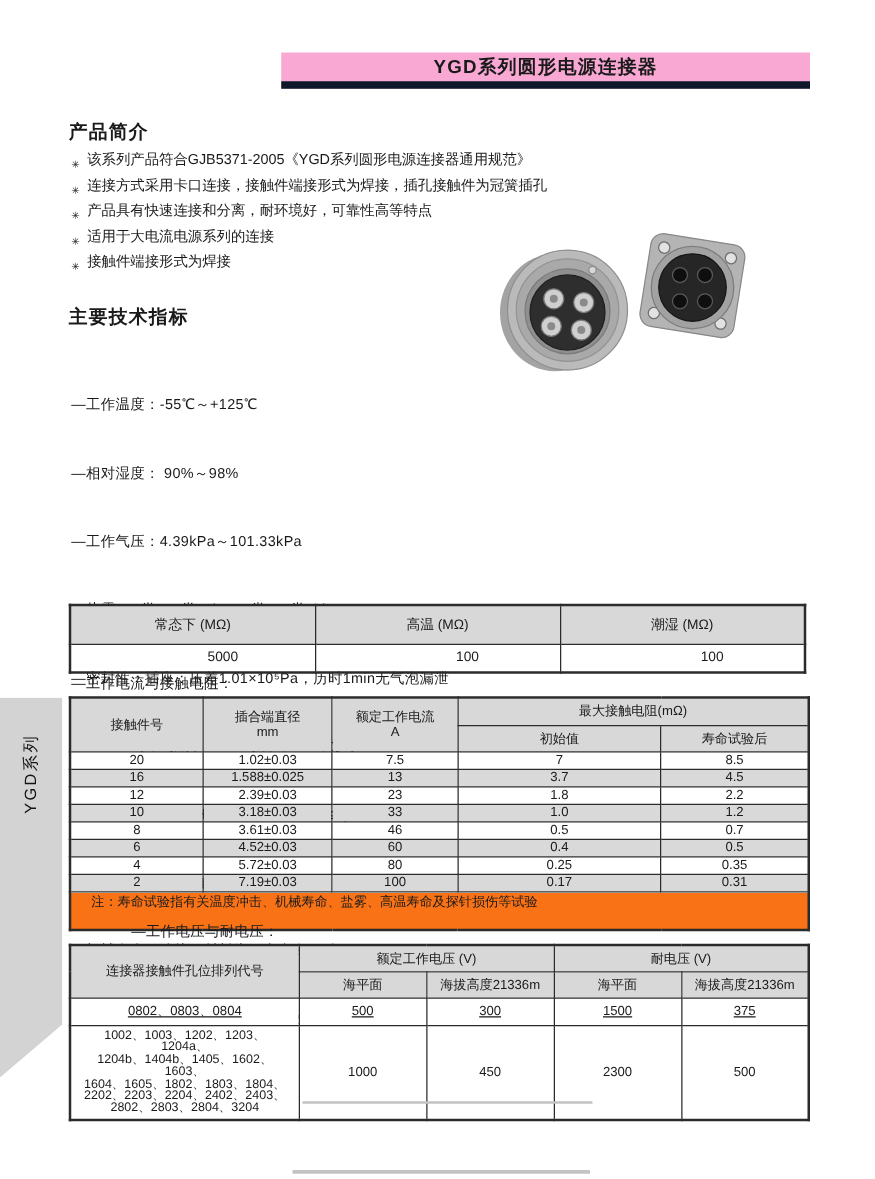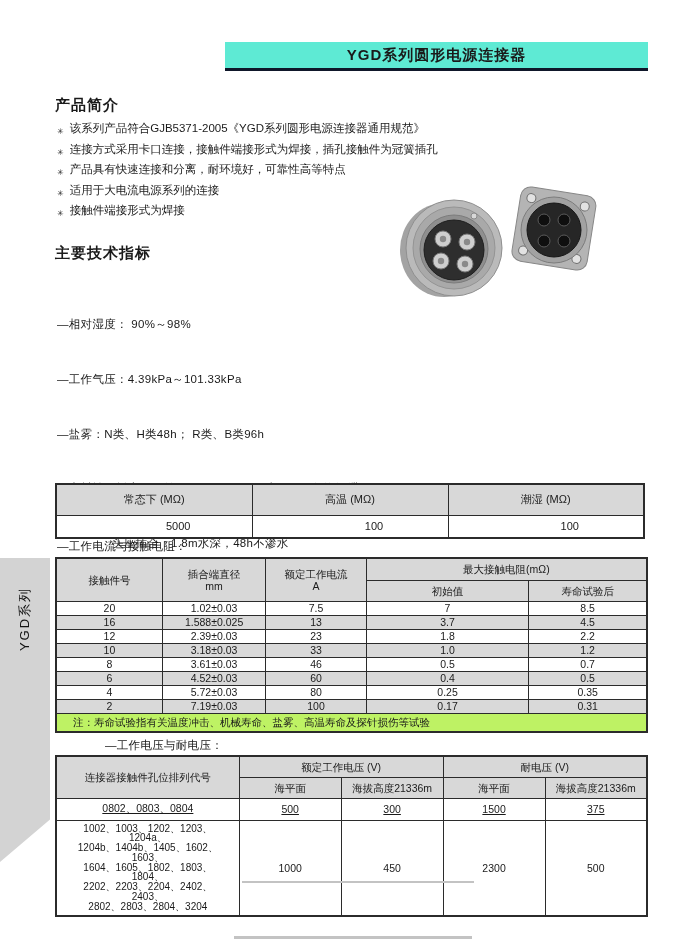--- a/index.html
+++ b/index.html
@@ -6,21 +6,21 @@
   html,body { width:700px; height:943px; }
   body {
     position:relative; background:#ffffff; overflow:hidden;
     font-family:"Liberation Sans", sans-serif; color:#1a1a1a;
   }
   .abs { position:absolute; }
 
   
   #title-bar {
     left:225px; top:42px; width:423px; height:29px;
-    background:#5eead4; border-bottom:3px solid #0f172a;
+    background:#f9a8d4; border-bottom:6px solid #0f172a;
     display:flex; align-items:center; justify-content:center;
     font-weight:bold; font-size:15px; letter-spacing:1px;
   }
 
   .sec-heading { font-size:15px; font-weight:bold; letter-spacing:1px; }
   #intro-heading { left:55px; top:96px; }
   #specs-heading { left:55px; top:244px; }
 
   
   #bullets { left:57px; top:120px; font-size:11.5px; line-height:17.5px; }
@@ -45,29 +45,29 @@
   #contact-label { left:57px; top:539px; font-size:11.5px; }
 
   #contact-table { left:55px; top:557px; width:593px; font-size:10.5px; }
   #contact-table th { background:#d8d8d8; line-height:12px; }
   #contact-table thead tr:first-child th { height:22px; }
   #contact-table thead tr:last-child th { height:21px; }
   #contact-table tbody td { height:14px; line-height:13px; background:transparent; }
   #contact-table tbody tr:nth-child(even) { background:#d9d9d9; }
   #contact-table tbody tr:nth-child(odd)  { background:#ffffff; }
   #contact-table .note-row td {
-    text-align:left; padding:2px 4px 2px 16px; height:16px; background:#bef264; font-size:10.5px;
+    text-align:left; padding:2px 4px 14px 16px; height:16px; background:#f97316; font-size:10.5px;
   }
 
   #voltage-label { left:57px; top:738px; font-size:11.5px;margin-left:48px; }
   #voltage-table { left:55px; top:755px; width:593px; font-size:10.5px; }
   #voltage-table th { background:#d8d8d8; height:21px; line-height:12px; }
   #voltage-table td { background:#fff; }
   #voltage-table .vrow1 td { height:22px;text-decoration:underline; }
-  #voltage-table .code-cell { font-size:10px; line-height:9.8px; padding:3px 20px; }
+  #voltage-table .code-cell { font-size:10px; line-height:9.8px; padding:3px 10px; }
 
   
   #side-tab {
     left:0; top:558px; width:50px; height:304px; background:#d3d3d3;
     clip-path:polygon(0 0, 100% 0, 100% 86%, 0 100%);
   }
   #side-tab span {
     position:absolute; top:52px; left:50%;
     transform:translate(-50%,0) rotate(-90deg);
     white-space:nowrap; font-size:13px; letter-spacing:2px; color:#141414;
@@ -138,20 +138,21 @@
   <circle cx="48" cy="46" r="33" fill="#a2a2a2" stroke="#7c7c7c"></circle>
   <circle cx="48" cy="46" r="27" fill="#262626" stroke="#161616"></circle>
   <circle cx="38" cy="36" r="6" fill="#0f0f0f" stroke="#5a5a5a"></circle>
   <circle cx="58" cy="36" r="6" fill="#0f0f0f" stroke="#5a5a5a"></circle>
   <circle cx="38" cy="57" r="6" fill="#0f0f0f" stroke="#5a5a5a"></circle>
   <circle cx="58" cy="57" r="6" fill="#0f0f0f" stroke="#5a5a5a"></circle>
 </svg>
 
 <div class="abs sec-heading" id="specs-heading">主要技术指标</div>
 <div class="abs" id="spec-lines">
+  <div>—工作温度：-55℃～+125℃</div>
   <div>—相对湿度： 90%～98%</div>
   <div>—工作气压：4.39kPa～101.33kPa</div>
   <div>—盐雾：N类、H类48h； R类、B类96h</div>
   <div>—密封性：插座：压差1.01×10⁵Pa，历时1min无气泡漏泄</div>
   <div class="indent-55">头座插合：1.8m水深，48h不渗水</div>
   <div>—振动：10～2000Hz，196m/s²，瞬断≤1μs</div>
   <div>—冲击：980m/s²，瞬断≤1μs</div>
   <div>—机械寿命：连接环材料为铝合金≥500次</div>
   <div class="indent-64">连接环材料为铜合金≥2000次</div>
   <div>—绝缘电阻：</div>

